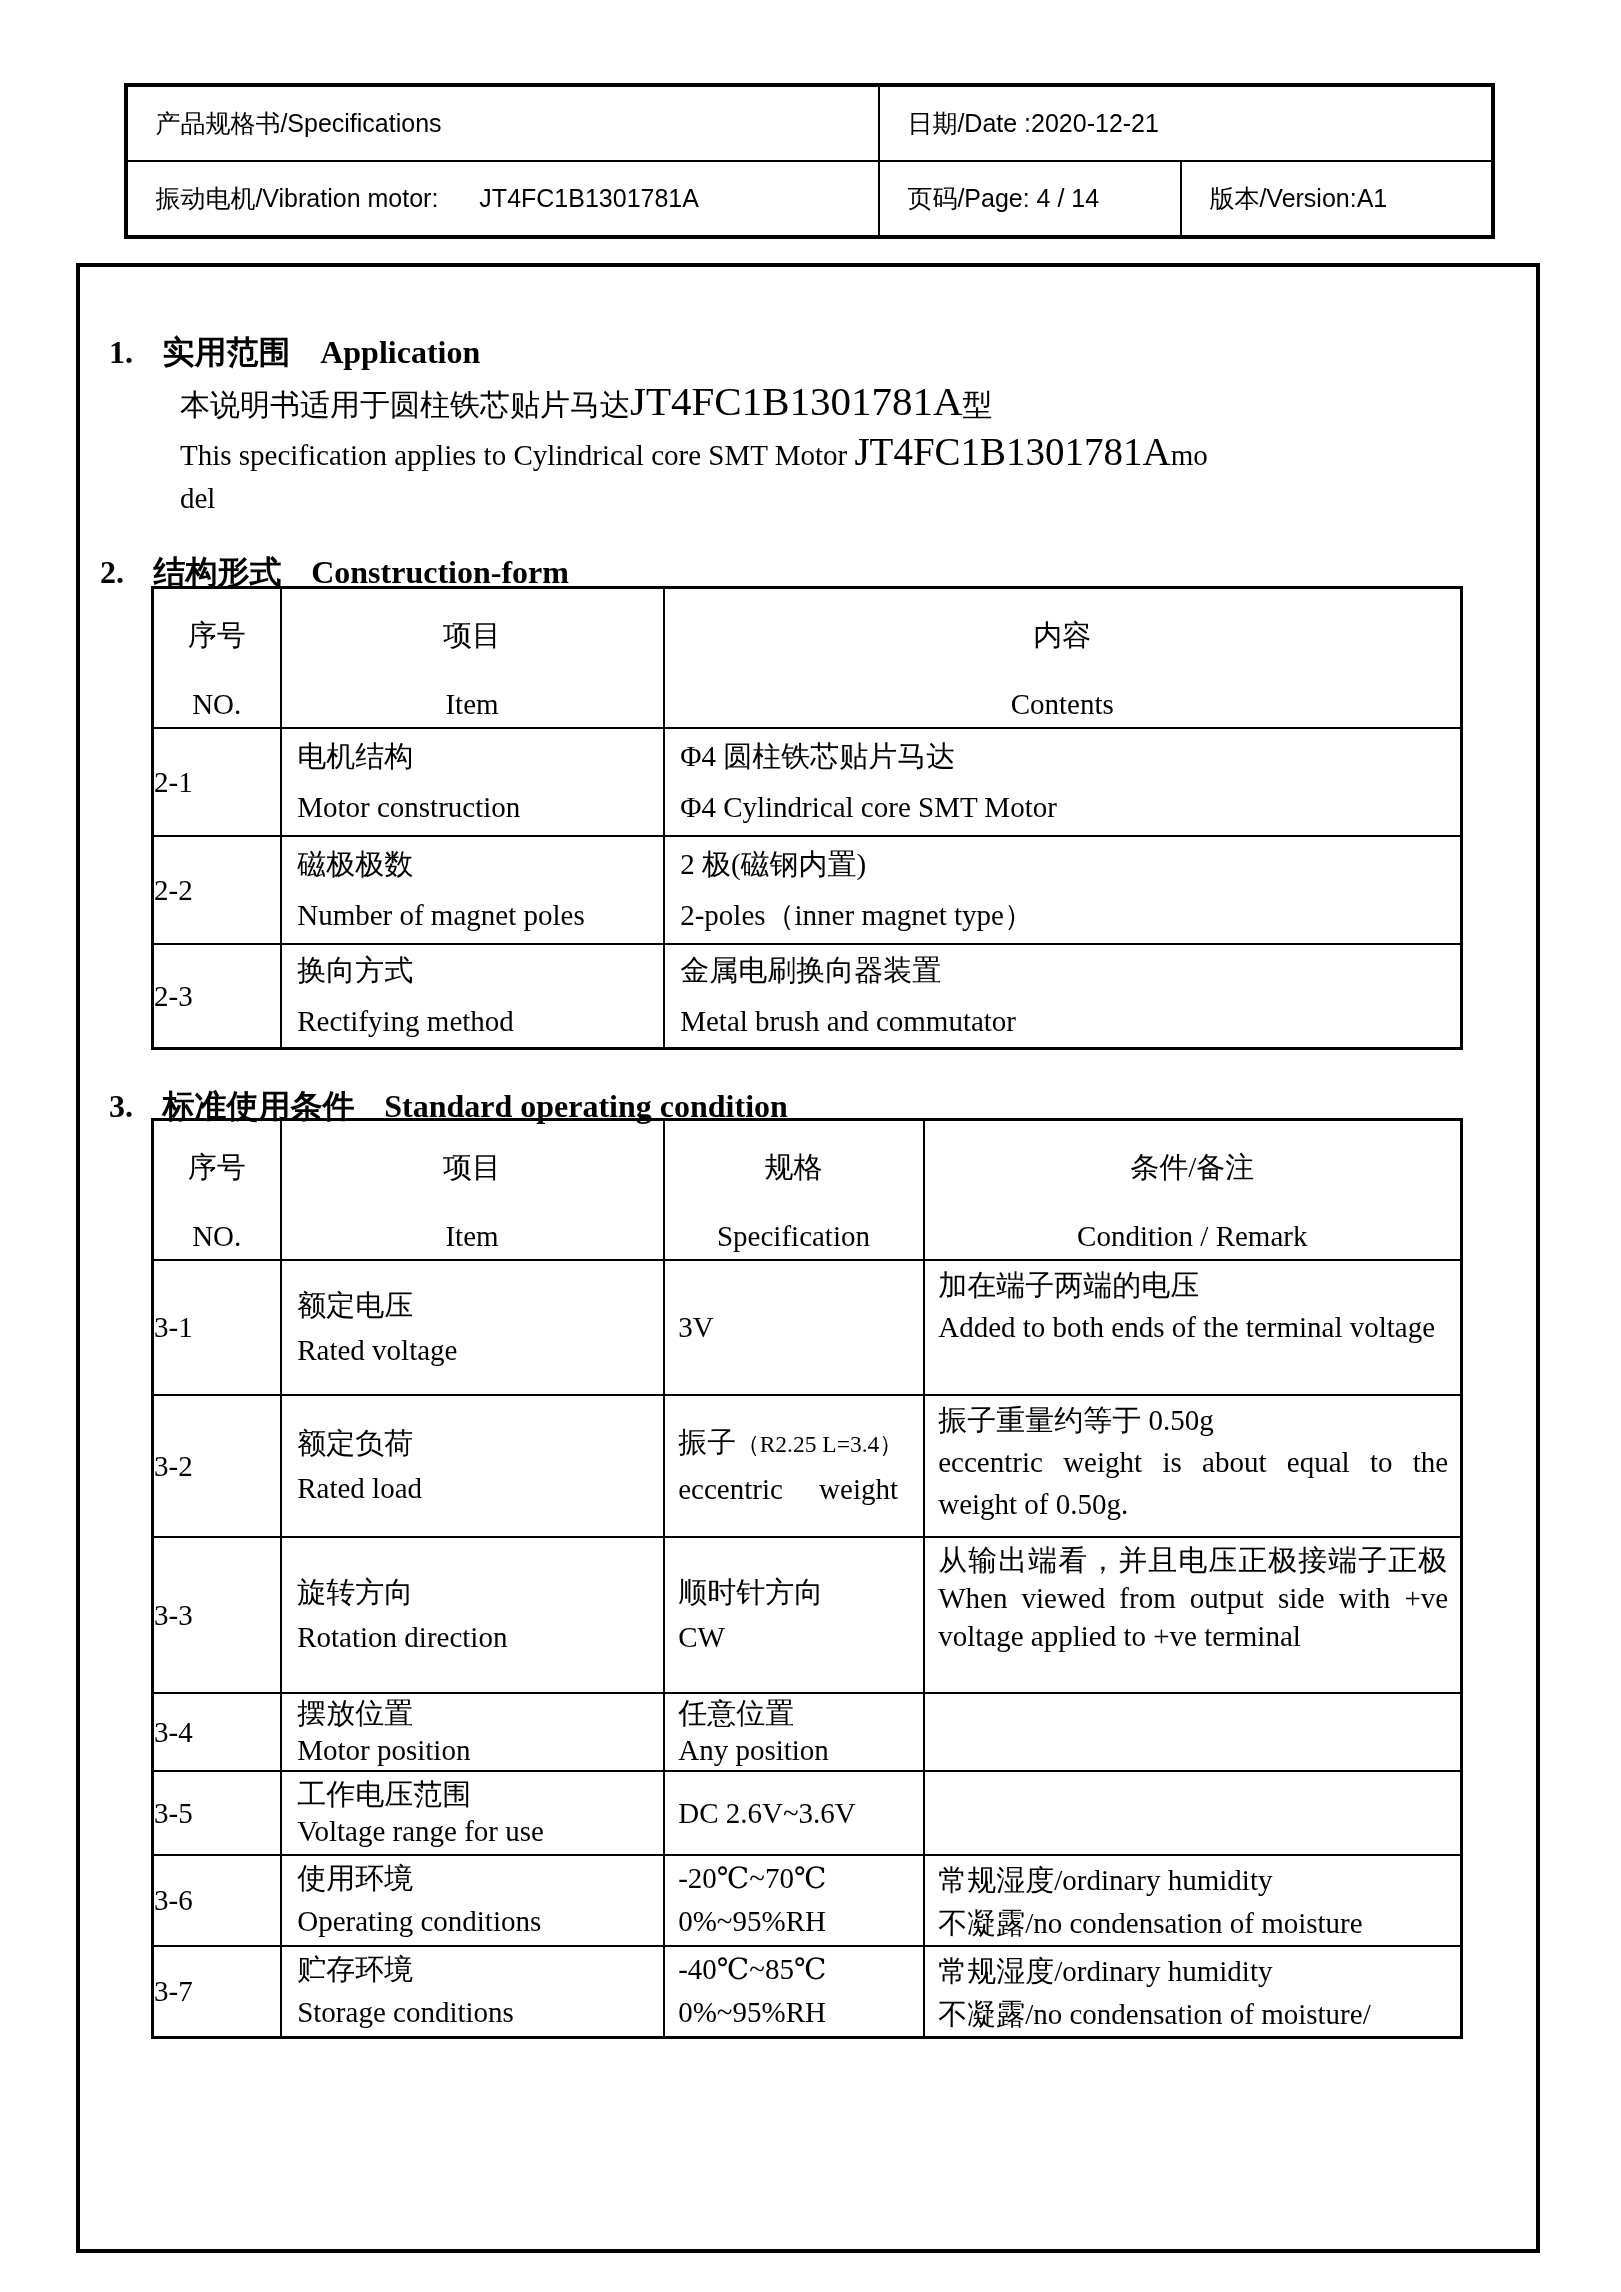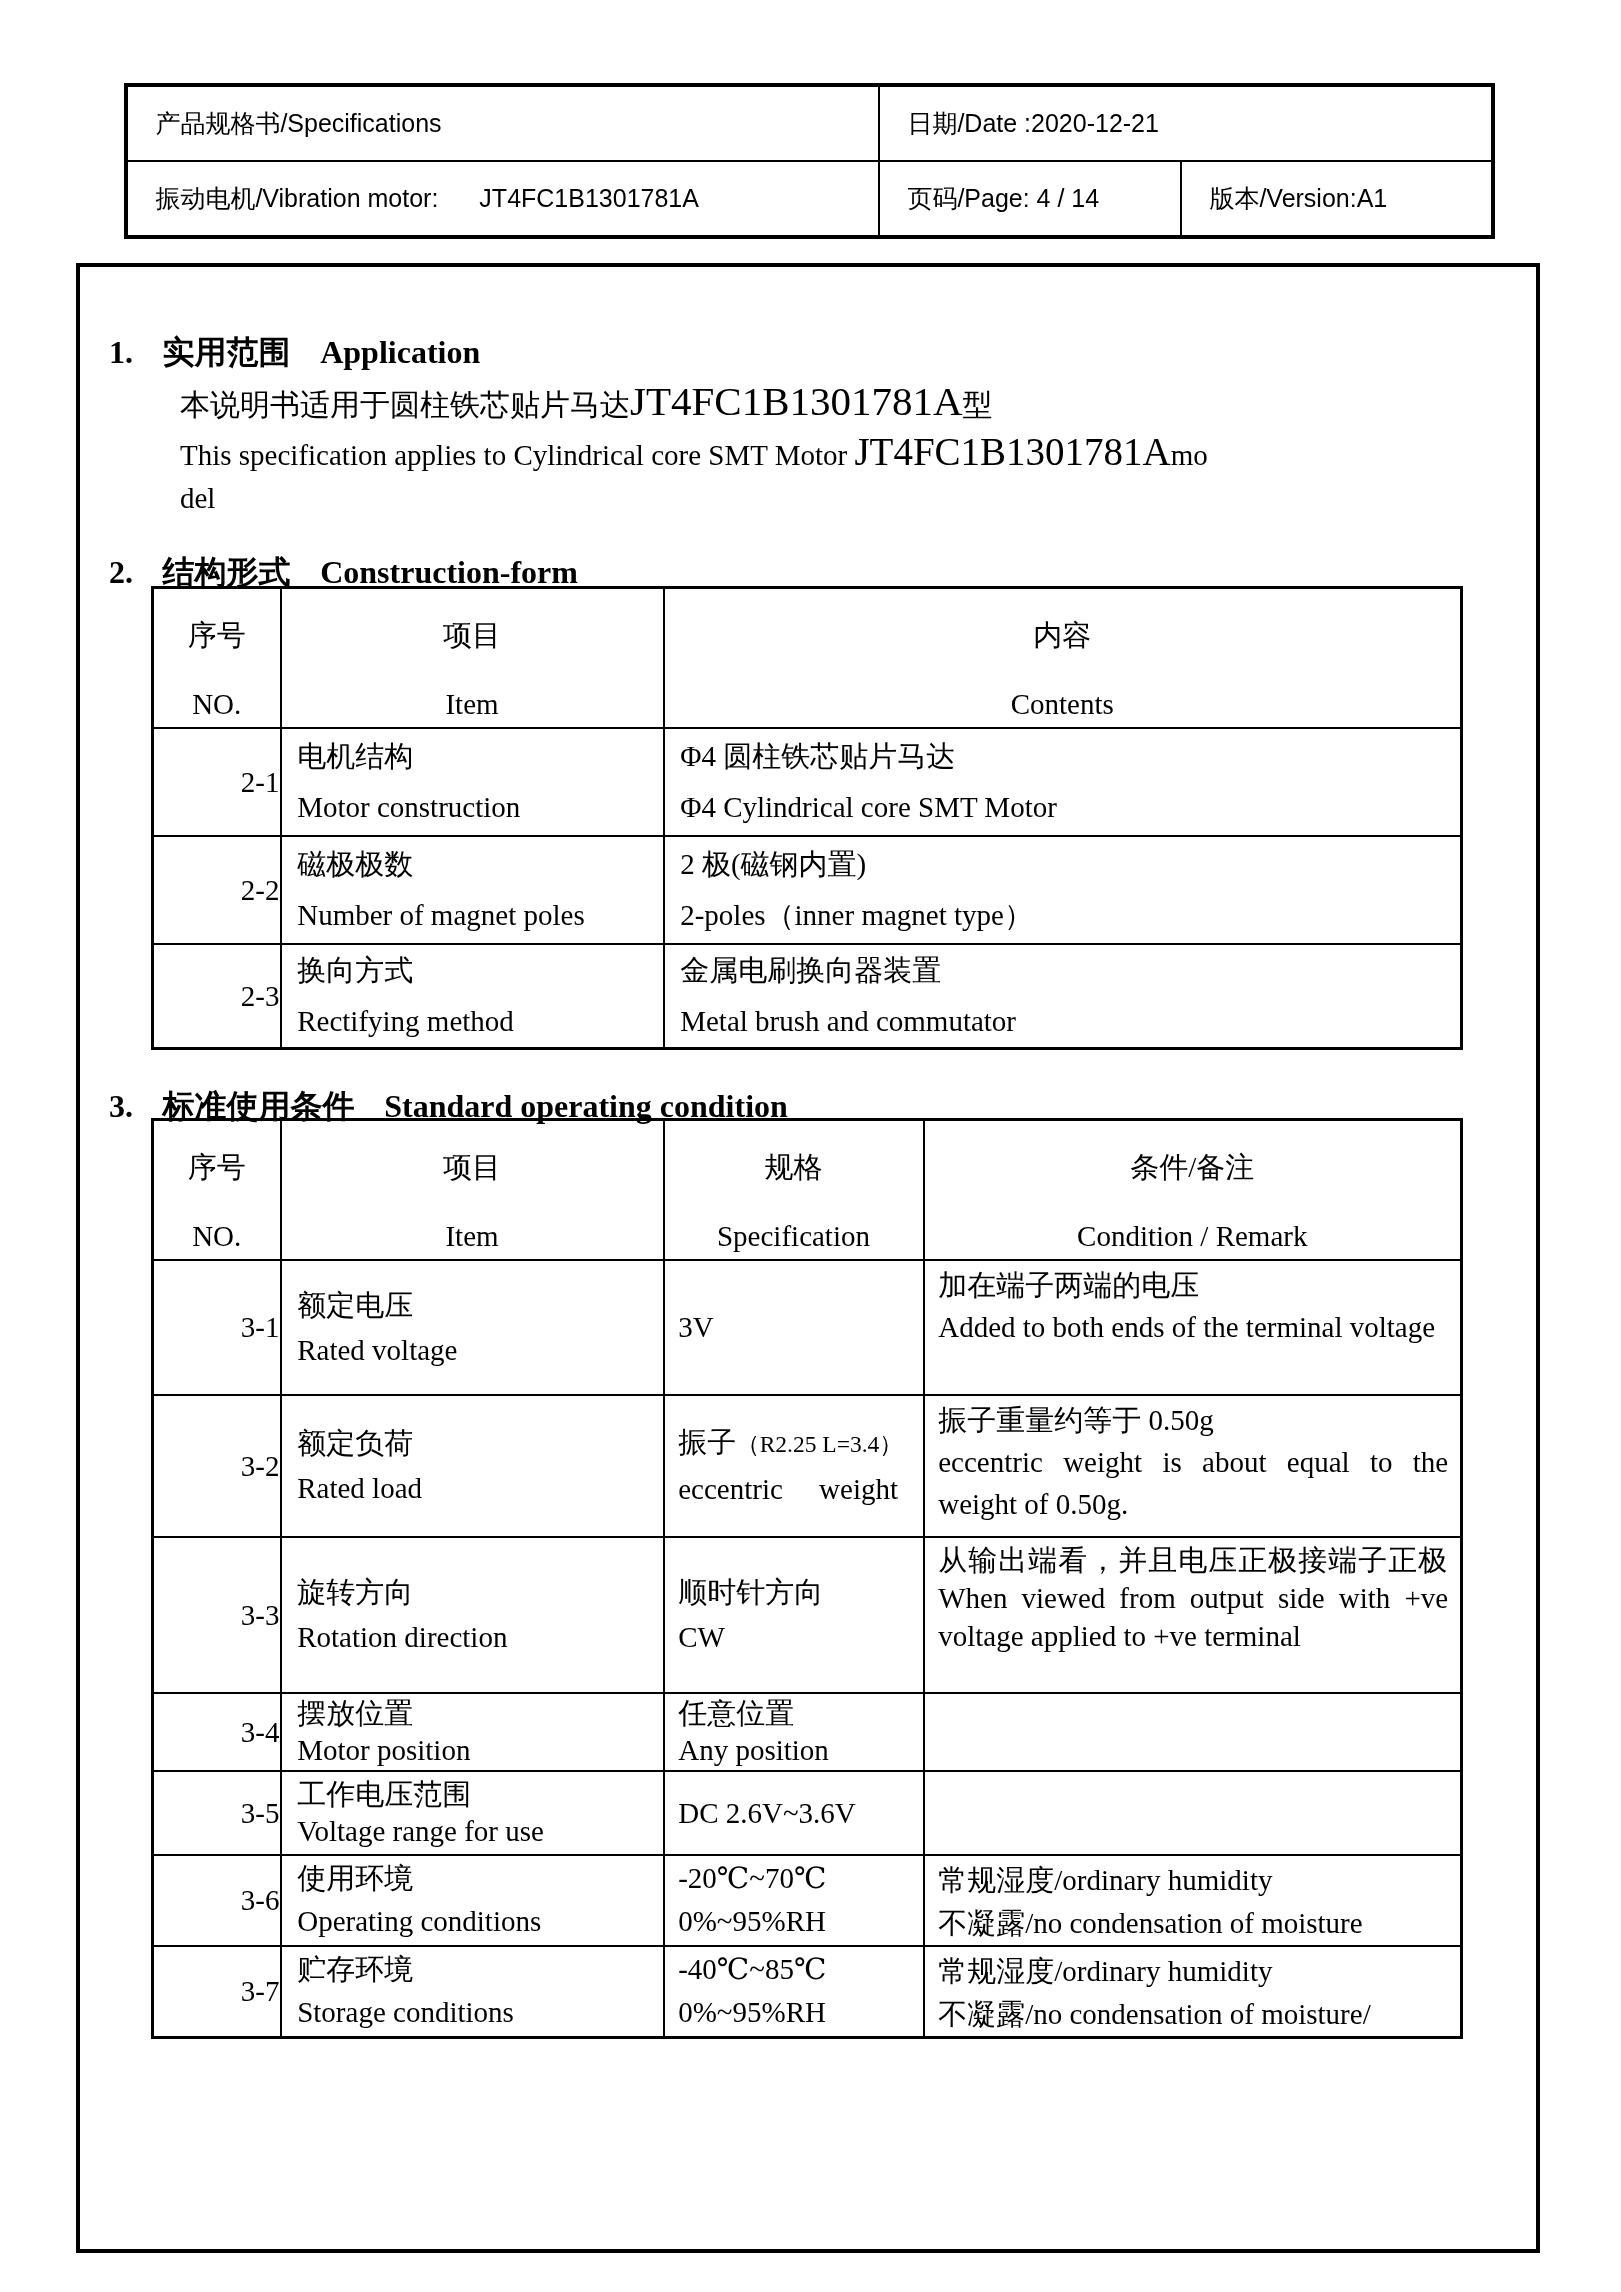--- a/index.html
+++ b/index.html
@@ -28,21 +28,21 @@
     position:absolute; left:76px; top:263px; width:1464px; height:1990px;
     border:4.9px solid #000; box-sizing:border-box;
   }
 
   
   .sec-head { position:absolute; font-weight:bold; font-size:32px; white-space:nowrap;margin-top:17px; }
   .sec-head .num { display:inline-block; }
   .sec-head .zh  { display:inline-block; margin-left:21.6px; }
   .sec-head .en  { display:inline-block; margin-left:21.6px; }
   .head-1 { left:29px;  top:47px;  }
-  .head-2 { left:29px;  top:267px; }
+  .head-2 { left:20px;  top:267px; }
   .head-3 { left:29px;  top:801px; }
 
   
   .app-para { position:absolute; left:100px; top:110px; width:1304px; }
   .app-line1 { font-size:30px; line-height:49px; white-space:nowrap; }
   .app-line1 .model1 { font-size:41px; }
   .app-line2 { font-size:29px; line-height:45px; white-space:nowrap; }
   .app-line2 .model2 { font-size:39px; }
   .app-line3 { font-size:29px; line-height:41px; }
 
@@ -54,21 +54,21 @@
   }
   .t2 { top:319px; }
   .t3 { top:851px; }
   .data-table td {
     border-left:2px solid #000; border-right:2px solid #000;
     border-top:2.9px solid #000; border-bottom:2.9px solid #000;
     vertical-align:middle; padding:0;
   }
   .data-table .hd td { text-align:center; }
   .data-table .hd .ln { line-height:45px;margin-top:24px; }
-  .no-cell { text-align:right; }
+  .no-cell { text-align:left; }
   .item-cell, .content-cell { padding-left:15.7px !important; }
   .spec-cell { padding-left:13.7px !important; }
   .remark-cell { vertical-align:top !important; padding:2.9px 11.8px 0 13.7px !important; text-align:justify;margin-left:24px; }
   .remark-cell .ln { line-height:42px; text-align:justify; }
   .ln { line-height:45px; }
   .t2 .ln { line-height:51px; }
   .t3 .r4 .ln, .t3 .r5 .ln { line-height:37px; }
   .t3 .r6 .ln, .t3 .r7 .ln { line-height:43px; }
   .t3 .r3 .remark-cell .ln { line-height:38px; }
   .t3 .r3 .remark-zh { letter-spacing:1px; }

